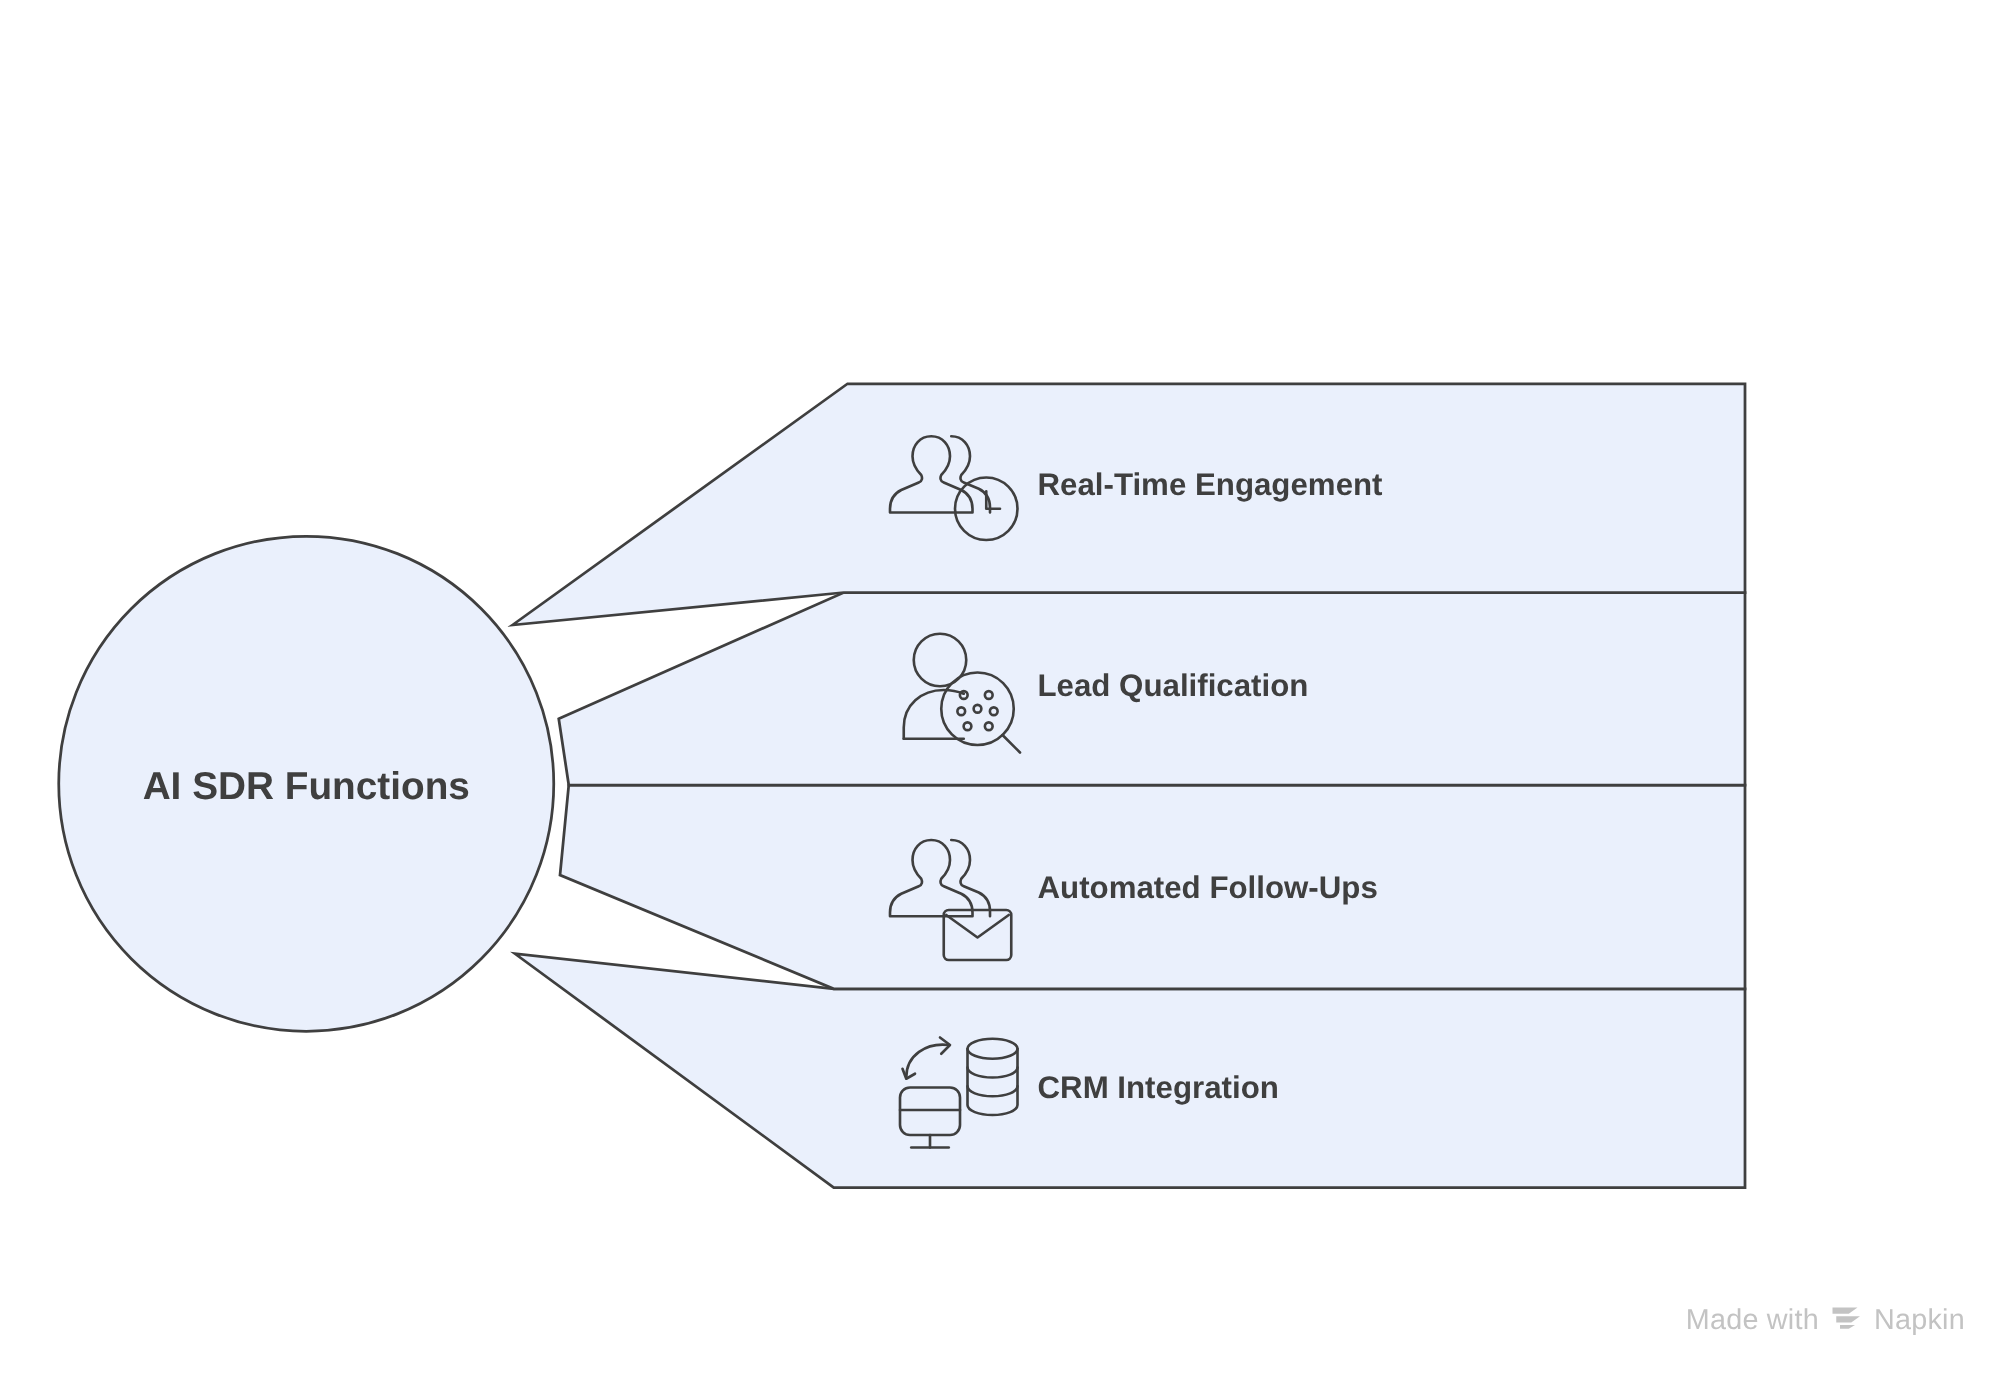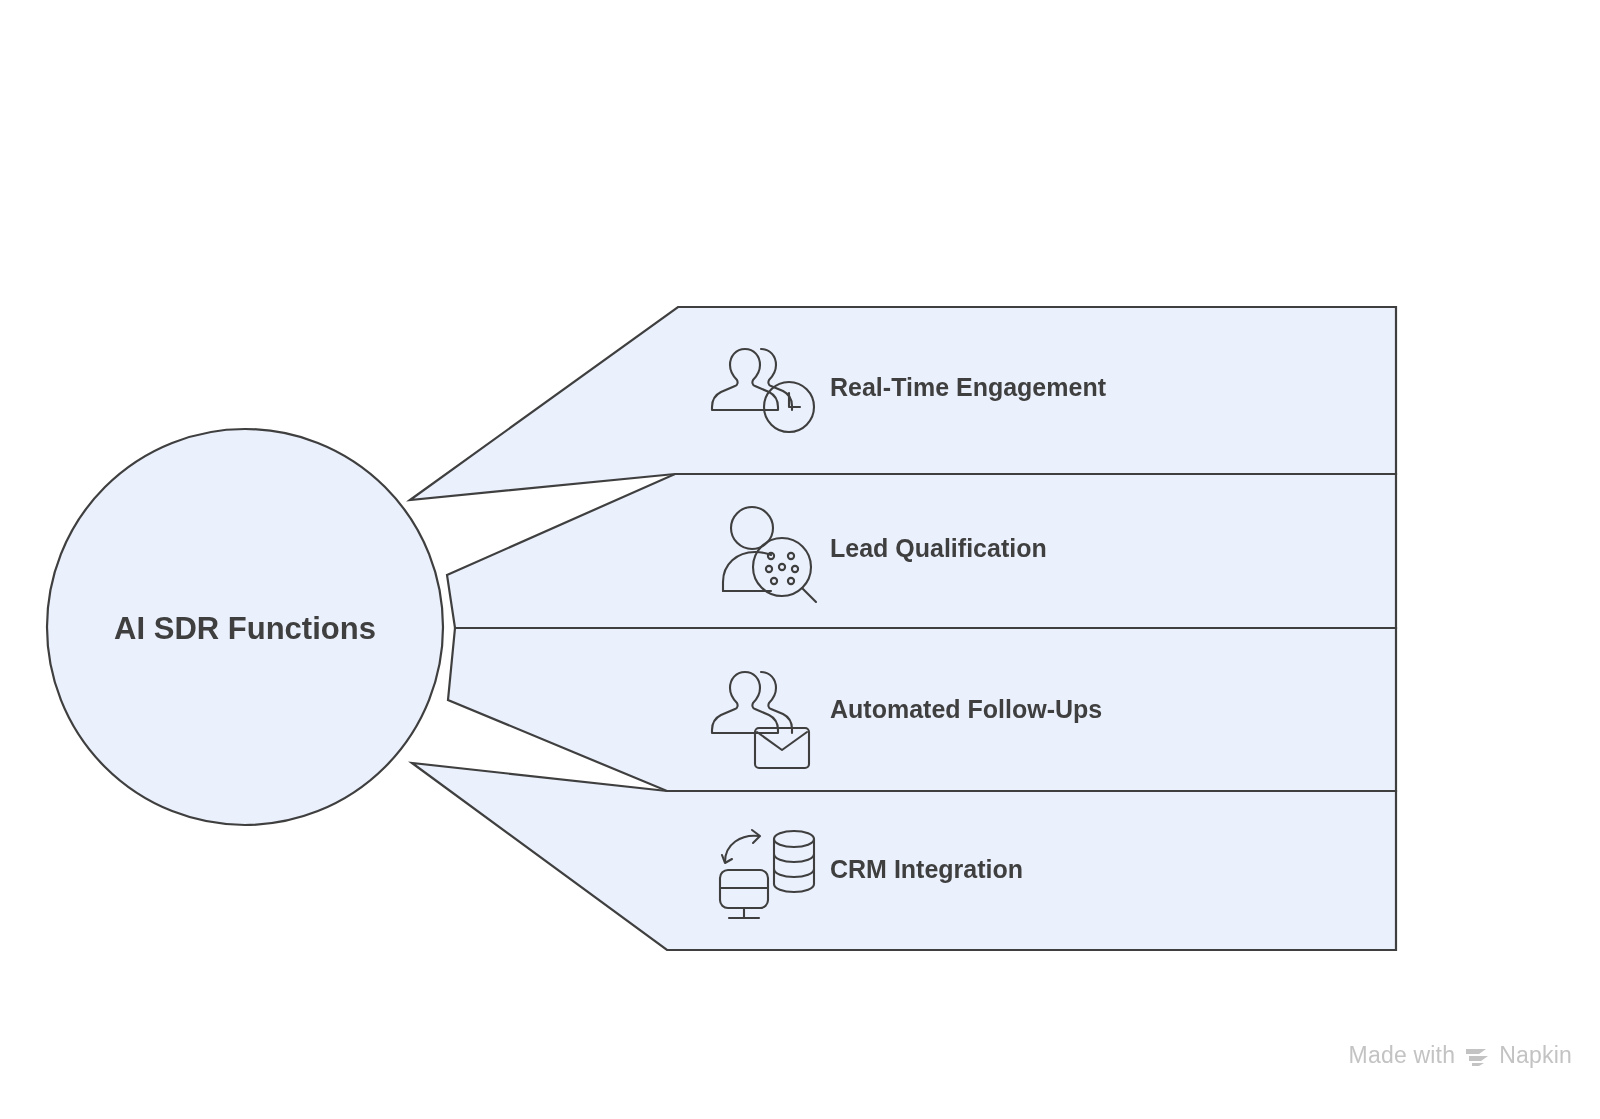--- a/index.html
+++ b/index.html
@@ -55,21 +55,20 @@
     stroke: #3f3f3f;
     stroke-width: 2.1;
     stroke-linecap: round;
     stroke-linejoin: round;
   }
   .watermark {
     position: absolute;
     right: 28px;
     bottom: 50px;
     display: flex;
-    align-items: center;
     gap: 9px;
     color: #c3c3c3;
     font-family: "Liberation Sans", sans-serif;
     font-size: 23px;
     letter-spacing: 0.2px;
     user-select: none;
   }
   .watermark .wm-mark {
     display: inline-block;
     line-height: 0;

